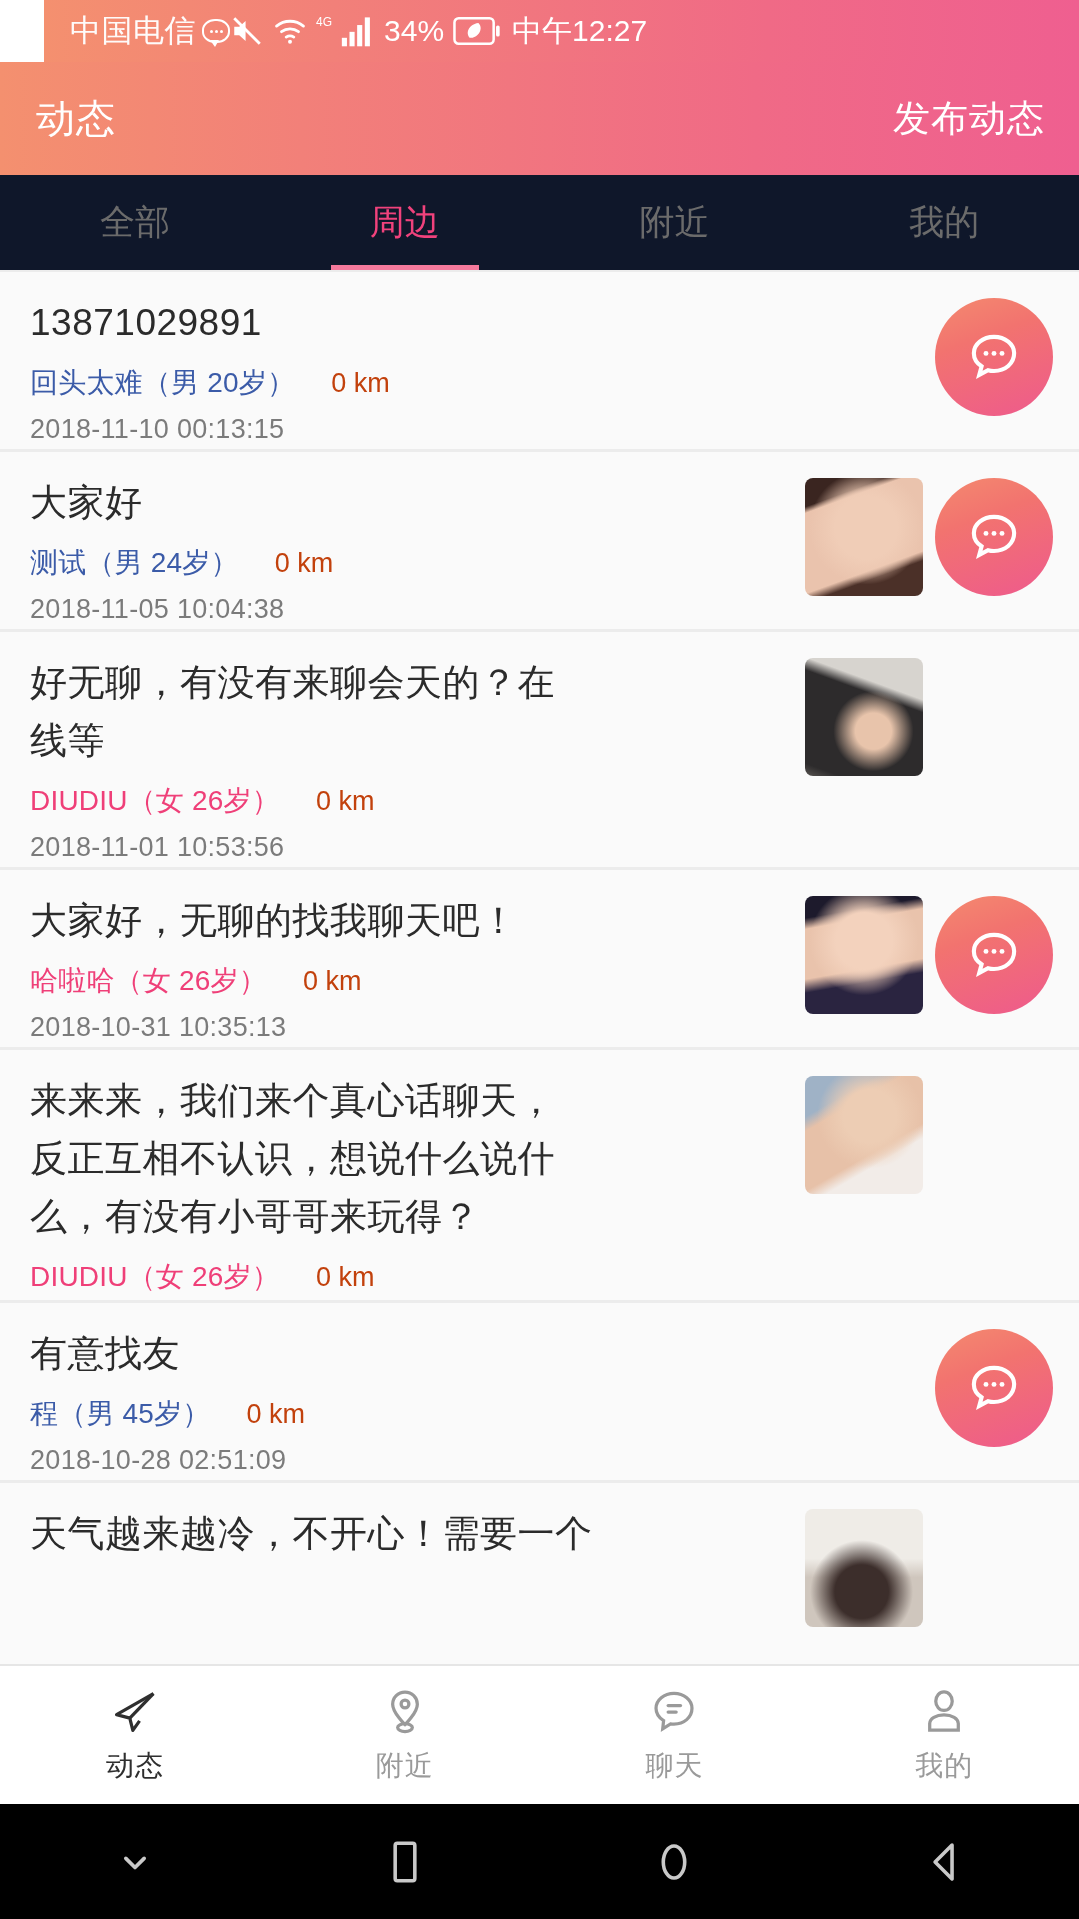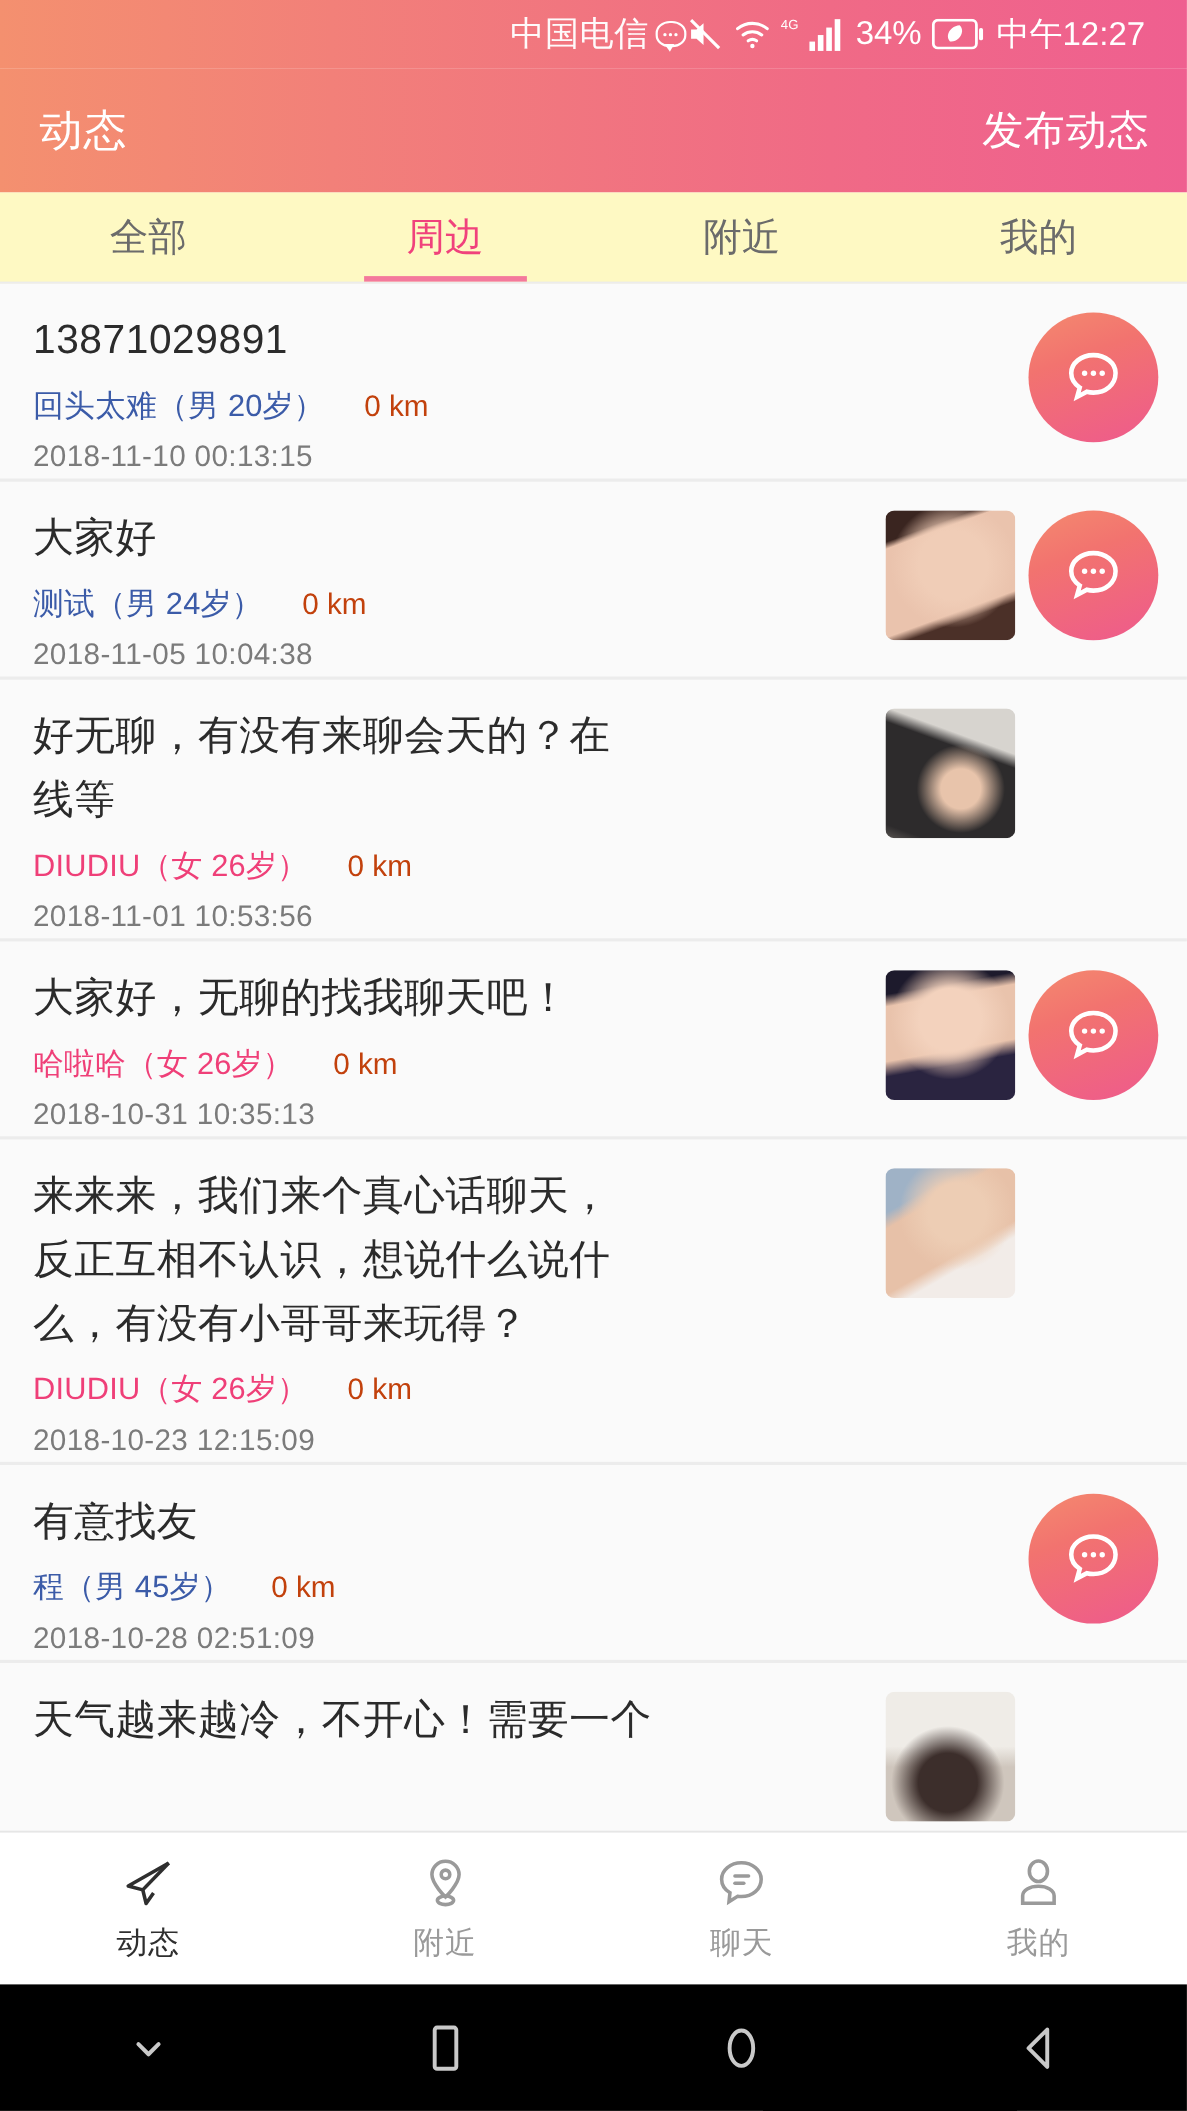--- a/index.html
+++ b/index.html
@@ -8,23 +8,23 @@
     font-family: "Liberation Sans", "DejaVu Sans", sans-serif;
     background: #ffffff;
     overflow: hidden;
   }
   .phone { width: 1079px; height: 1919px; position: relative; display: flex; flex-direction: column; }
 
   
   .statusbar {
     height: 62px;
     background: linear-gradient(90deg, #f4906f 0%, #f28079 28%, #f06a86 70%, #ef5f90 100%);
-    display: flex; align-items: center; justify-content: flex-end;
+    display: flex; align-items: center; justify-content: flex-start;
     padding: 0 38px 0 26px;
-    color: #ffffff; flex: none;
+    color: #ffffff; flex: none; margin-left: 44px;
   }
   .carrier { display: flex; align-items: center; gap: 6px; font-size: 31px; letter-spacing: .5px; }
   .carrier-label { color: #fff; opacity: .97; }
   .msg-badge {
     width: 28px; height: 24px; border: 2.5px solid #fff; border-radius: 13px/11px;
     position: relative; display: inline-flex; align-items: center; justify-content: center;
     gap: 2px;
   }
   .msg-badge::after {
     content: ""; position: absolute; bottom: -6px; left: 6px;
@@ -42,21 +42,21 @@
     height: 113px; flex: none;
     background: linear-gradient(90deg, #f4906f 0%, #f28079 28%, #f06a86 70%, #ef5f90 100%);
     display: flex; align-items: center; justify-content: space-between;
     padding: 0 34px 0 36px; color: #fff;
   }
   .appbar-title { font-size: 39px; letter-spacing: 1px; }
   .appbar-action { font-size: 37px; letter-spacing: 1px; }
 
   
   .tabs {
-    height: 83px; flex: none; background: #fef9c3; display: flex;
+    height: 97px; flex: none; background: #0f172a; display: flex;
     border-bottom: 2px solid #ececec; position: relative;
   }
   .tab {
     flex: 1; display: flex; align-items: center; justify-content: center;
     font-size: 35px; color: #6b6b6b; position: relative;
   }
   .tab.active { color: #f0427c; }
   .tab.active::after {
     content: ""; position: absolute; bottom: 0; left: 50%; transform: translateX(-50%);
     width: 148px; height: 5px; background: #f4799c;
@@ -267,21 +267,20 @@
       </div>
     </div>
 
     <div class="card">
       <div class="card-main">
         <div class="card-text" style="max-width:560px">来来来，我们来个真心话聊天，反正互相不认识，想说什么说什么，有没有小哥哥来玩得？</div>
         <div class="meta-row">
           <span class="author female">DIUDIU（女 26岁）</span>
           <span class="distance">0 km</span>
         </div>
-        <div class="time">2018-10-23 12:15:09</div>
       </div>
       <div class="thumb ph4"></div>
       <div class="fab-spacer"></div>
     </div>
 
     <div class="card">
       <div class="card-main">
         <div class="card-text">有意找友</div>
         <div class="meta-row">
           <span class="author male">程（男 45岁）</span>

